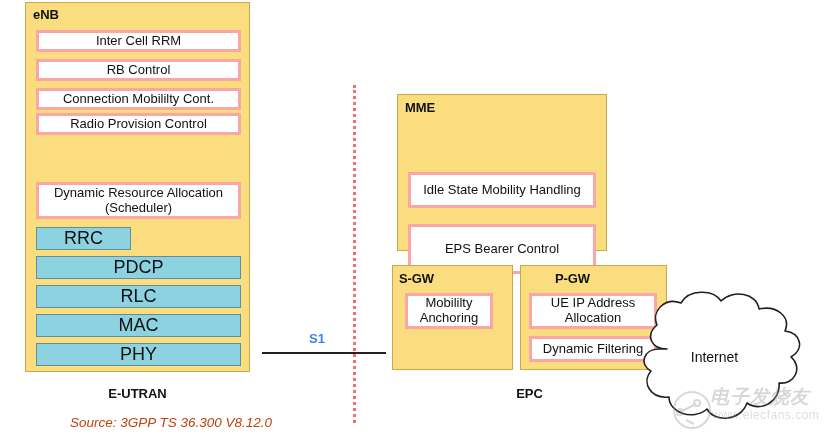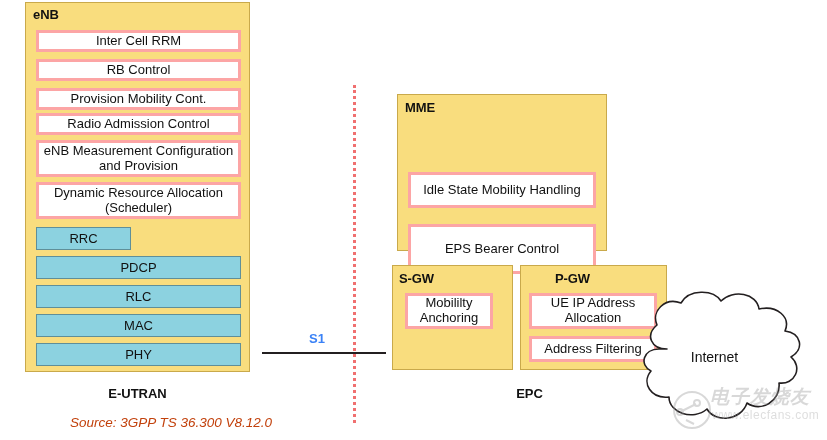--- a/index.html
+++ b/index.html
@@ -47,21 +47,21 @@
   }
   .blue-box {
     position: absolute;
     background: #8CD2E0;
     border: 1px solid #5f8f99;
     box-sizing: border-box;
     display: flex;
     align-items: center;
     justify-content: center;
     text-align: center;
-    font-size: 13px;
+    font-size: 18px;
     color: #111111;
   }
   .caption {
     position: absolute;
     font-weight: bold;
     font-size: 13px;
     color: #111111;
     text-align: center;
   }
   
@@ -141,23 +141,22 @@
 </head>
 <body>
 
 <div id="canvas">
 
   <div class="group-box" style="left:25px; top:2px; width:225px; height:370px;"></div>
   <div class="group-title" style="left:33px; top:7px;">eNB</div>
 
   <div class="white-box" style="left:36px; top:30px; width:205px; height:22px;">Inter Cell RRM</div>
   <div class="white-box" style="left:36px; top:59px; width:205px; height:22px;">RB Control</div>
-  <div class="white-box" style="left:36px; top:88px; width:205px; height:22px;">Provision Mobility Cont.</div>
-  <div class="white-box" style="left:36px; top:113px; width:205px; height:22px;">Radio Admission Control</div>
-  <div class="white-box" style="left:36px; top:140px; width:205px; height:37px;">eNB Measurement Configuration and Provision</div>
+  <div class="white-box" style="left:36px; top:88px; width:205px; height:22px;">Connection Mobililty Cont.</div>
+  <div class="white-box" style="left:36px; top:113px; width:205px; height:22px;">Radio Provision Control</div>
   <div class="white-box" style="left:36px; top:182px; width:205px; height:37px;">Dynamic Resource Allocation (Scheduler)</div>
 
   <div class="blue-box" style="left:36px; top:227px; width:95px; height:23px;">RRC</div>
   <div class="blue-box" style="left:36px; top:285px; width:205px; height:23px;">RLC</div>
   <div class="blue-box" style="left:36px; top:256px; width:205px; height:23px;">PDCP</div>
   <div class="blue-box" style="left:36px; top:314px; width:205px; height:23px;">MAC</div>
   <div class="blue-box" style="left:36px; top:343px; width:205px; height:23px;">PHY</div>
 
   <div class="caption" style="left:25px; top:386px; width:225px;">E-UTRAN</div>
 
@@ -171,21 +170,21 @@
   <div class="white-box" style="left:408px; top:172px; width:188px; height:36px;">Idle State Mobility Handling</div>
   <div class="white-box" style="left:408px; top:224px; width:188px; height:50px;">EPS Bearer Control</div>
 
   <div class="group-box" style="left:392px; top:265px; width:121px; height:105px;"></div>
   <div class="group-title" style="left:399px; top:271px;">S-GW</div>
   <div class="white-box" style="left:405px; top:293px; width:88px; height:36px;">Mobililty Anchoring</div>
 
   <div class="group-box" style="left:520px; top:265px; width:147px; height:105px;"></div>
   <div class="group-title" style="left:527px; top:271px;padding-left:28px;">P-GW</div>
   <div class="white-box" style="left:529px; top:293px; width:128px; height:36px;">UE IP Address Allocation</div>
-  <div class="white-box" style="left:529px; top:336px; width:128px; height:26px;">Address Filtering</div>
+  <div class="white-box" style="left:529px; top:336px; width:128px; height:26px;">Dynamic Filtering</div>
 
   <div class="caption" style="left:392px; top:386px; width:275px;">EPC</div>
 
   <div id="cloud-group">
     <svg width="190" height="153" viewBox="0 0 190 153">
       <path d="M 30 62
                C 14 62, 8 48, 20 38
                C 14 24, 28 10, 44 16
                C 52 2, 76 2, 84 14
                C 96 2, 120 6, 122 22

